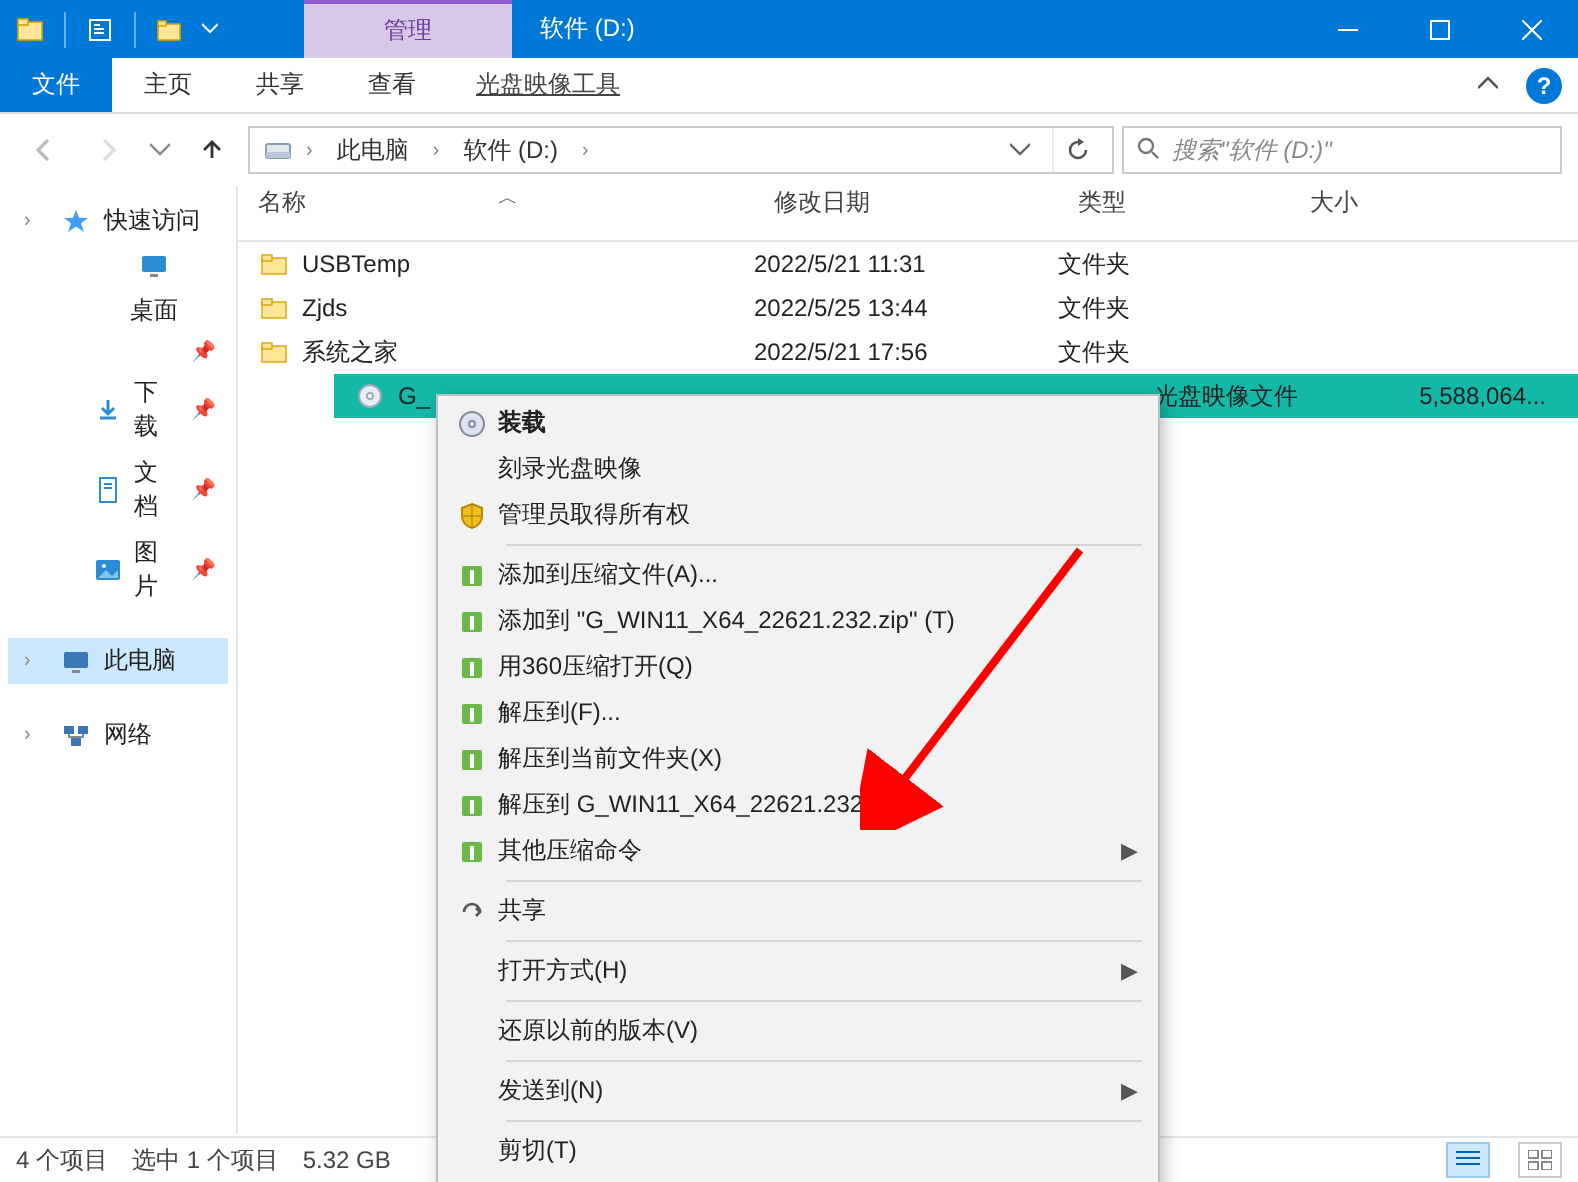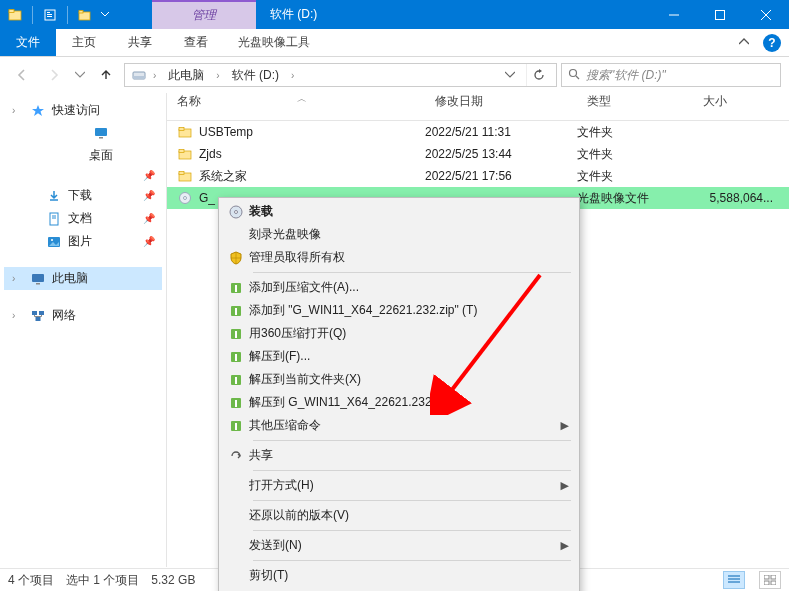--- a/index.html
+++ b/index.html
@@ -3,35 +3,35 @@
 <meta charset="utf-8">
 <style>
   * { box-sizing: border-box; margin: 0; padding: 0; font-family: "Microsoft YaHei", "Segoe UI", sans-serif; font-size: 12px; }
   body { width: 789px; height: 591px; overflow: hidden; background: #fff; position: relative; }
 
   
   .titlebar { height: 29px; background: #0078d7; display: flex; align-items: stretch; color: #fff; }
   .tb-left { display: flex; align-items: center; gap: 2px; padding-left: 4px; }
   .qat-btn { width: 22px; height: 22px; display: flex; align-items: center; justify-content: center; color: #fff; font-size: 10px; }
   .qat-sep { width: 1px; height: 18px; background: rgba(255,255,255,0.4); margin: 0 4px; }
-  .tb-ctx { display: flex; margin-left: 40px; font-style: italic; }
+  .tb-ctx { display: flex; margin-left: 40px; }
   .ctx-tab { width: 104px; display: flex; align-items: center; justify-content: center; font-size: 12px; }
   .ctx-tab.mgmt { background: #d7c8e8; color: #6b3fa0; border-top: 2px solid #8e5bd0; }
   .tb-sp { flex: 1; }
   .tb-caption { display:flex; align-items:center; padding: 0 14px; color:#fff; }
   .winbtns { display: flex; }
   .winbtn { width: 46px; display: flex; align-items: center; justify-content: center; color: #fff; }
   .winbtn.close { width: 46px; }
   .winbtn svg { display:block; }
 
   
   .ribbon { height: 28px; background: #fff; border-bottom: 1px solid #d9d9d9; display: flex; align-items: stretch; position: relative; justify-content: center; }
   .ribbon-file { background: #0078d7; color: #fff; width: 56px; display: flex; align-items: center; justify-content: center; font-size: 12px; }
   .ribbon-tab { padding: 0 16px; display: flex; align-items: center; color: #333; font-size: 12px; }
-  .ribbon-tool { background: #fff; display:flex; align-items:center; padding: 12px 14px; color:#444; }
+  .ribbon-tool { background: #fff; display:flex; align-items:center; padding: 12px 14px; color:#444;text-decoration:underline; }
   .ribbon-right { margin-left: auto; display: flex; align-items: center; padding-right: 8px; gap: 8px; }
   .ribbon-chev { color: #666; font-size: 12px; padding: 0 6px; }
   .help-circle { width: 18px; height: 18px; border-radius: 50%; background: #0078d7; color: #fff; display: flex; align-items: center; justify-content: center; font-size: 12px; font-weight: bold; }
 
   
   .addrrow { height: 36px; display: flex; align-items: center; padding: 4px 8px; gap: 4px; }
   .navbtn { width: 28px; height: 28px; display: flex; align-items: center; justify-content: center; color: #bbb; }
   .navbtn.active { color: #333; }
   .addrbox { flex: 1; height: 24px; border: 1px solid #ccc; display: flex; align-items: center; padding: 0 6px; gap: 6px; }
   .addrbox .crumb { color: #333; padding: 0 6px; }
@@ -57,21 +57,21 @@
   .sort-caret { position:absolute; top:-1px; left: 130px; color:#666; font-size:10px; }
   .c-name { width: 258px; }
   .c-date { width: 152px; }
   .c-type { width: 116px; }
   .c-size { width: 96px; }
 
   .rows { flex: 1; position: relative; }
   .row { height: 22px; display: flex; align-items: center; color: #222; }
   .row .c-name { display: flex; align-items: center; gap: 6px; padding-left: 10px; }
   .row .c-size { text-align: right; padding-right: 16px; }
-  .row.selected { background: #86efac; }
+  .row.selected { background: #14b8a6; margin-left: 48px; }
   .fico { width: 16px; height: 16px; display:inline-flex; align-items:center; justify-content:center; }
 
   
   .ctxmenu { position: absolute; left: 218px; top: 197px; width: 362px; background: #f2f2f2; border: 1px solid #bfbfbf; box-shadow: 2px 3px 8px rgba(0,0,0,0.25); padding: 2px 0; z-index: 10; }
   .ctxitem { height: 23px; display: flex; align-items: center; padding: 0 10px 0 4px; color: #222; position: relative; }
   .ctxitem .ico { width: 26px; display: flex; align-items: center; justify-content: center; }
   .ctxitem .lbl { flex: 1; white-space: nowrap; }
   .ctxitem .arrow { color: #555; font-size: 11px; }
   .ctxitem.bold .lbl { font-weight: 600; }
   .ctxsep { height: 1px; background: #d4d4d4; margin: 3px 8px 3px 34px; }

